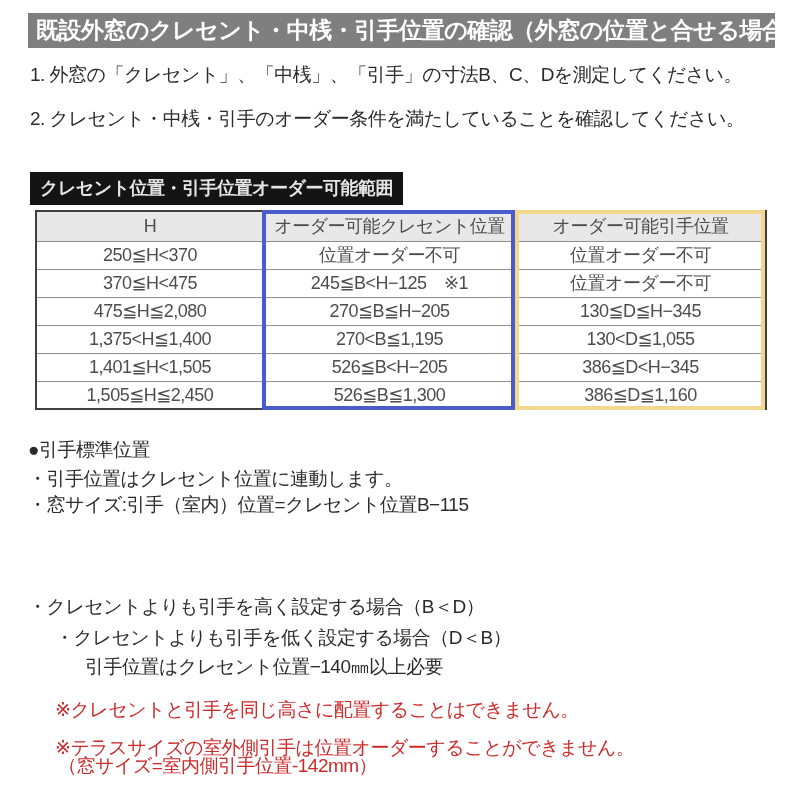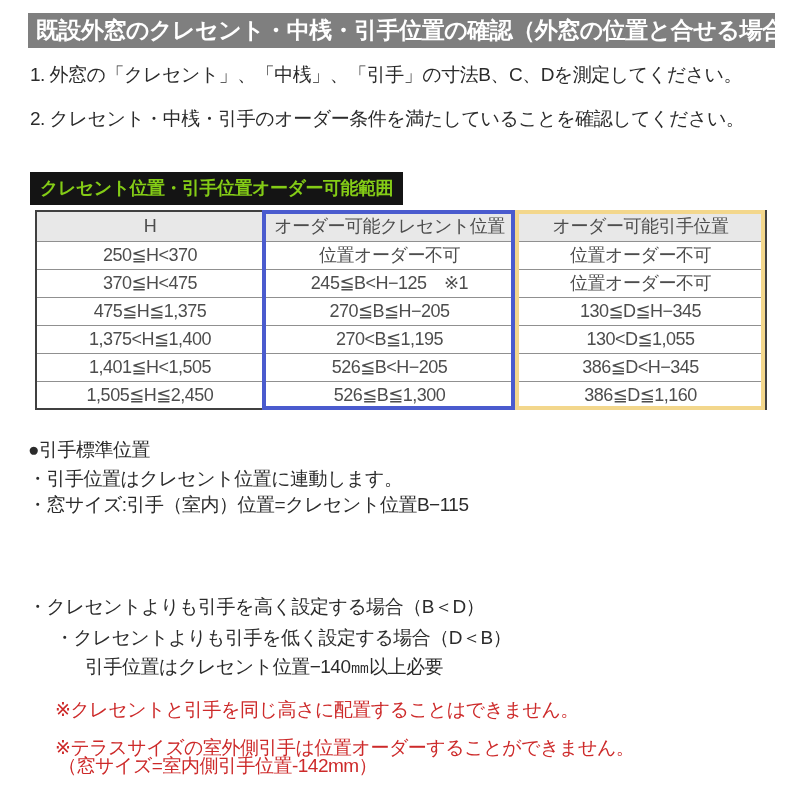--- a/index.html
+++ b/index.html
@@ -21,21 +21,21 @@
   }
 
   
   .instruction { position: absolute; left: 30px; font-size: 19px; letter-spacing: -0.5px; white-space: nowrap; }
   .instruction.n1 { top: 62px; }
   .instruction.n2 { top: 106px; }
 
   
   .table-caption {
     position: absolute; left: 30px; top: 172px;
-    background: #141414; color: #84cc16;
+    background: #141414; color: #e5e5e5;
     font-size: 18px; font-weight: bold;
     padding: 4px 10px 5px 10px; letter-spacing: -0.5px; white-space: nowrap;
   }
 
   
   .table-wrap { position: absolute; left: 35px; top: 210px; width: 730px; }
   table.range {
     border-collapse: collapse; width: 730px; table-layout: fixed;
     font-size: 18px; color: #4d4d4d;
   }
@@ -104,21 +104,21 @@
           <td>250≦H&lt;370</td>
           <td>位置オーダー不可</td>
           <td>位置オーダー不可</td>
         </tr>
         <tr>
           <td>370≦H&lt;475</td>
           <td>245≦B&lt;H−125　※1</td>
           <td>位置オーダー不可</td>
         </tr>
         <tr>
-          <td>475≦H≦1,375</td>
+          <td>475≦H≦2,080</td>
           <td>270≦B≦H−205</td>
           <td>130≦D≦H−345</td>
         </tr>
         <tr>
           <td>1,375&lt;H≦1,400</td>
           <td>270&lt;B≦1,195</td>
           <td>130&lt;D≦1,055</td>
         </tr>
         <tr>
           <td>1,401≦H&lt;1,505</td>

